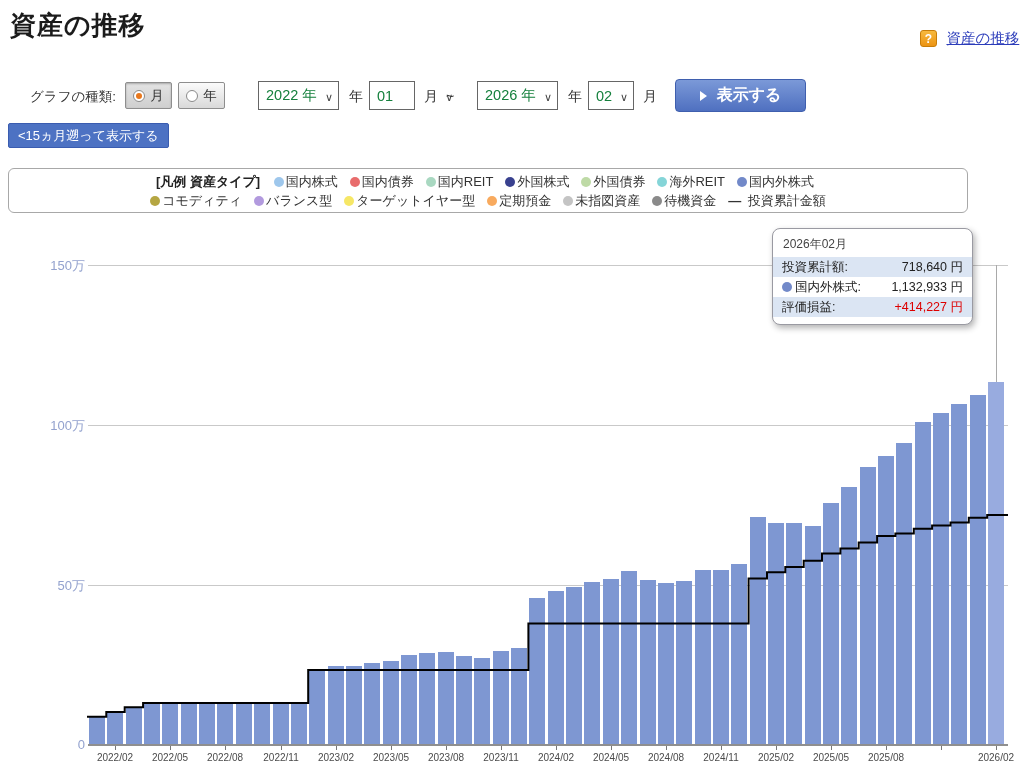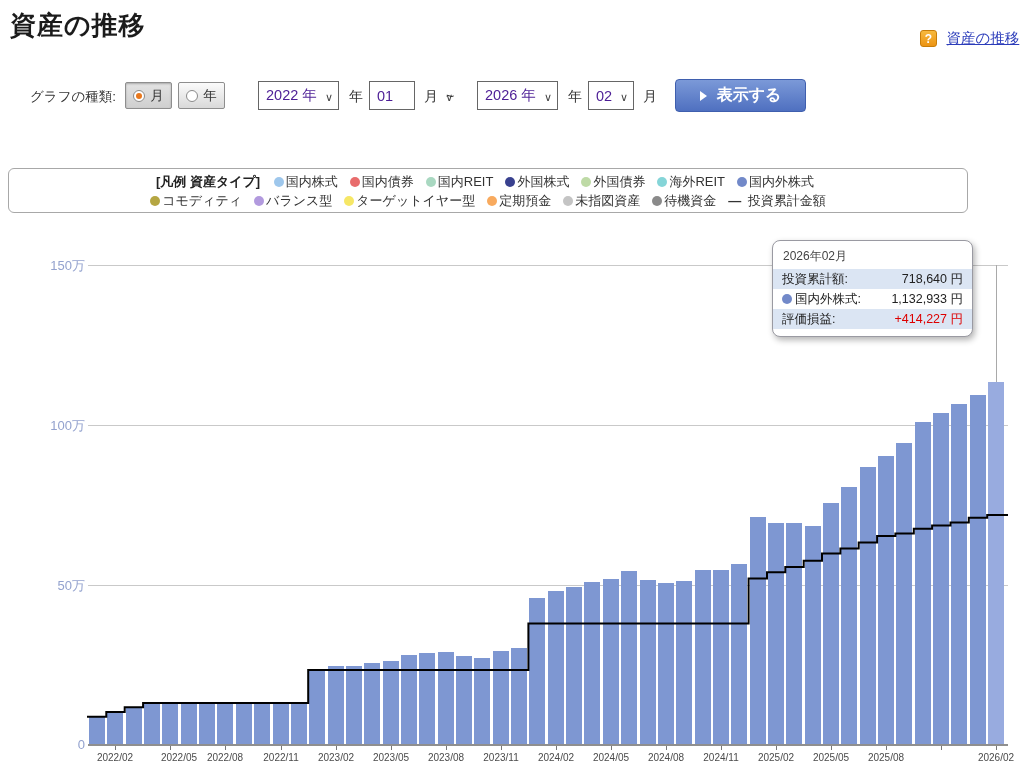--- a/index.html
+++ b/index.html
@@ -14,21 +14,21 @@
 
   .ctl-label { position:absolute; left:30px; top:88px; font-size:13.5px; color:#333; }
   .radio-btn { position:absolute; top:82px; width:47px; height:27px; border:1px solid #8e8e8e; border-radius:2px;
     background:linear-gradient(#fbfbfb,#d9d9d9); display:flex; align-items:center; justify-content:center; gap:5px; cursor:pointer; }
   .radio-btn.sel { background:linear-gradient(#e3e3e3,#cfcfcf); box-shadow:inset 0 1px 2px rgba(0,0,0,.25); }
   .radio-circle { width:12px; height:12px; border-radius:50%; background:#fff; border:1px solid #8a8a8a; position:relative; }
   .radio-btn.sel .radio-circle::after { content:""; position:absolute; left:2px; top:2px; width:6px; height:6px; border-radius:50%; background:#e8781e; }
   .radio-btn span.rlabel { font-size:13.5px; color:#333; }
 
   .fake-select { position:absolute; top:81px; height:29px; background:#fff; border:1px solid #666;
-    display:flex; align-items:center; justify-content:space-between; padding:0 5px 0 7px; font-size:14.5px; color:#4c1d95; cursor:pointer; }
+    display:flex; align-items:center; justify-content:space-between; padding:0 5px 0 7px; font-size:14.5px; color:#15803d; cursor:pointer; }
   .chev::after { content:"∨"; font-size:11px; color:#444; margin-left:4px; }
   .unit-label { position:absolute; top:88px; font-size:14px; color:#333; }
 
   .show-btn { position:absolute; left:675px; top:79px; width:131px; height:33px; border:1px solid #3f5fae; border-radius:4px;
     background:linear-gradient(#7b99d8,#4f70c0); color:#fff; font-size:16px; font-weight:bold; display:flex; align-items:center; justify-content:center; gap:10px; cursor:pointer; }
   .play-icon { width:0; height:0; border-left:7px solid #fff; border-top:5px solid transparent; border-bottom:5px solid transparent; }
 
   .back-btn { position:absolute; left:8px; top:123px; height:25px; padding:0 9px; background:#4d72c3; border:1px solid #3a5cb0; border-radius:2px;
     color:#fff; font-size:13px; display:flex; align-items:center; cursor:pointer; }
 
@@ -42,21 +42,21 @@
   .chart { position:absolute; left:0; top:235px; width:1024px; height:536px; }
   .gridline { position:absolute; left:88px; width:920px; height:1px; background:#c9c9c9; }
   .axis-x { position:absolute; left:88px; width:920px; height:2px; background:#8f8f8f; top:509px; }
   .ylabel { position:absolute; width:80px; text-align:right; font-size:13px; color:#93a2ce; }
   .bar { position:absolute; background:#7e97d2; }
   .xlab { position:absolute; width:60px; text-align:center; font-size:10px; color:#4a4a4a; top:517px; }
   .xtick { position:absolute; width:1px; height:4px; background:#777; top:511px; }
   .crosshair { position:absolute; width:1px; background:#a9a9a9; top:30px; }
   svg.lineplot { position:absolute; left:0; top:0; }
 
-  .tooltip { position:absolute; left:772px; top:240px; width:201px; background:#fff; border:1px solid #9a9aa2; border-radius:8px;
+  .tooltip { position:absolute; left:772px; top:228px; width:201px; background:#fff; border:1px solid #9a9aa2; border-radius:8px;
     box-shadow:2px 3px 6px rgba(0,0,0,.3); padding:3px 0 7px 0; font-size:12.5px; color:#222; z-index:10; }
   .tt-header { padding:4px 10px 4px 10px; color:#444; font-size:12px; }
   .tt-row { display:flex; justify-content:space-between; padding:2px 9px; line-height:16px; }
   .tt-row.bold { background:#dbe5f3; font-weight:normal; }
   .tt-row .tdot { display:inline-block; width:10px; height:10px; border-radius:50%; margin-right:3px; vertical-align:-1px; }
   .tt-val.red { color:#dd0000; }
 </style>
 </head>
 <body>
 
@@ -100,20 +100,23 @@
     <span>02</span>
     <span class="chev"></span>
   </div>
   <span class="unit-label" style="left:643px;">月</span>
 
   <button class="show-btn">
     <span class="play-icon"></span>
     <span>表示する</span>
   </button>
 
+  <button class="back-btn">
+    <span>&lt;15ヵ月遡って表示する</span>
+  </button>
 
   <div class="legend-box">
     <div class="legend-row" id="legend-row-1">
       <span class="legend-title">[凡例 資産タイプ]</span>
     <span class="legend-item"><span class="ldot" style="background: rgb(158, 199, 236);"></span>国内株式</span><span class="legend-item"><span class="ldot" style="background: rgb(232, 108, 108);"></span>国内債券</span><span class="legend-item"><span class="ldot" style="background: rgb(169, 216, 193);"></span>国内REIT</span><span class="legend-item"><span class="ldot" style="background: rgb(57, 65, 143);"></span>外国株式</span><span class="legend-item"><span class="ldot" style="background: rgb(190, 218, 166);"></span>外国債券</span><span class="legend-item"><span class="ldot" style="background: rgb(133, 213, 216);"></span>海外REIT</span><span class="legend-item"><span class="ldot" style="background: rgb(114, 137, 201);"></span>国内外株式</span></div>
     <div class="legend-row" id="legend-row-2"><span class="legend-item"><span class="ldot" style="background: rgb(181, 166, 66);"></span>コモディティ</span><span class="legend-item"><span class="ldot" style="background: rgb(178, 154, 222);"></span>バランス型</span><span class="legend-item"><span class="ldot" style="background: rgb(246, 231, 102);"></span>ターゲットイヤー型</span><span class="legend-item"><span class="ldot" style="background: rgb(248, 170, 94);"></span>定期預金</span><span class="legend-item"><span class="ldot" style="background: rgb(196, 196, 196);"></span>未指図資産</span><span class="legend-item"><span class="ldot" style="background: rgb(138, 138, 138);"></span>待機資金</span><span class="legend-item"><span class="lline">—</span> 投資累計金額</span></div>
   </div>
 
   <div class="chart" id="chart">
       <div class="gridline" style="top: 30px;"></div>
@@ -171,21 +174,21 @@
       <div class="bar" style="left: 896px; width: 16px; top: 207.6px; height: 302.4px;"></div>
       <div class="bar" style="left: 915px; width: 16px; top: 186.8px; height: 323.2px;"></div>
       <div class="bar" style="left: 933px; width: 16px; top: 177.84px; height: 332.16px;"></div>
       <div class="bar" style="left: 951px; width: 16px; top: 168.56px; height: 341.44px;"></div>
       <div class="bar" style="left: 970px; width: 16px; top: 159.92px; height: 350.08px;"></div>
       <div class="bar" style="left: 988px; width: 16px; top: 147.483px; height: 362.517px; background: rgb(152, 171, 223);"></div>
       <div class="axis-x"></div>
       <div class="xtick" style="left: 115px;"></div>
       <div class="xlab" style="left: 85px;">2022/02</div>
       <div class="xtick" style="left: 170px;"></div>
-      <div class="xlab" style="left: 149px;">2022/05</div>
+      <div class="xlab" style="left: 140px;">2022/05</div>
       <div class="xtick" style="left: 225px;"></div>
       <div class="xlab" style="left: 195px;">2022/08</div>
       <div class="xtick" style="left: 281px;"></div>
       <div class="xlab" style="left: 251px;">2022/11</div>
       <div class="xtick" style="left: 336px;"></div>
       <div class="xlab" style="left: 306px;">2023/02</div>
       <div class="xtick" style="left: 391px;"></div>
       <div class="xlab" style="left: 361px;">2023/05</div>
       <div class="xtick" style="left: 446px;"></div>
       <div class="xlab" style="left: 416px;">2023/08</div>

